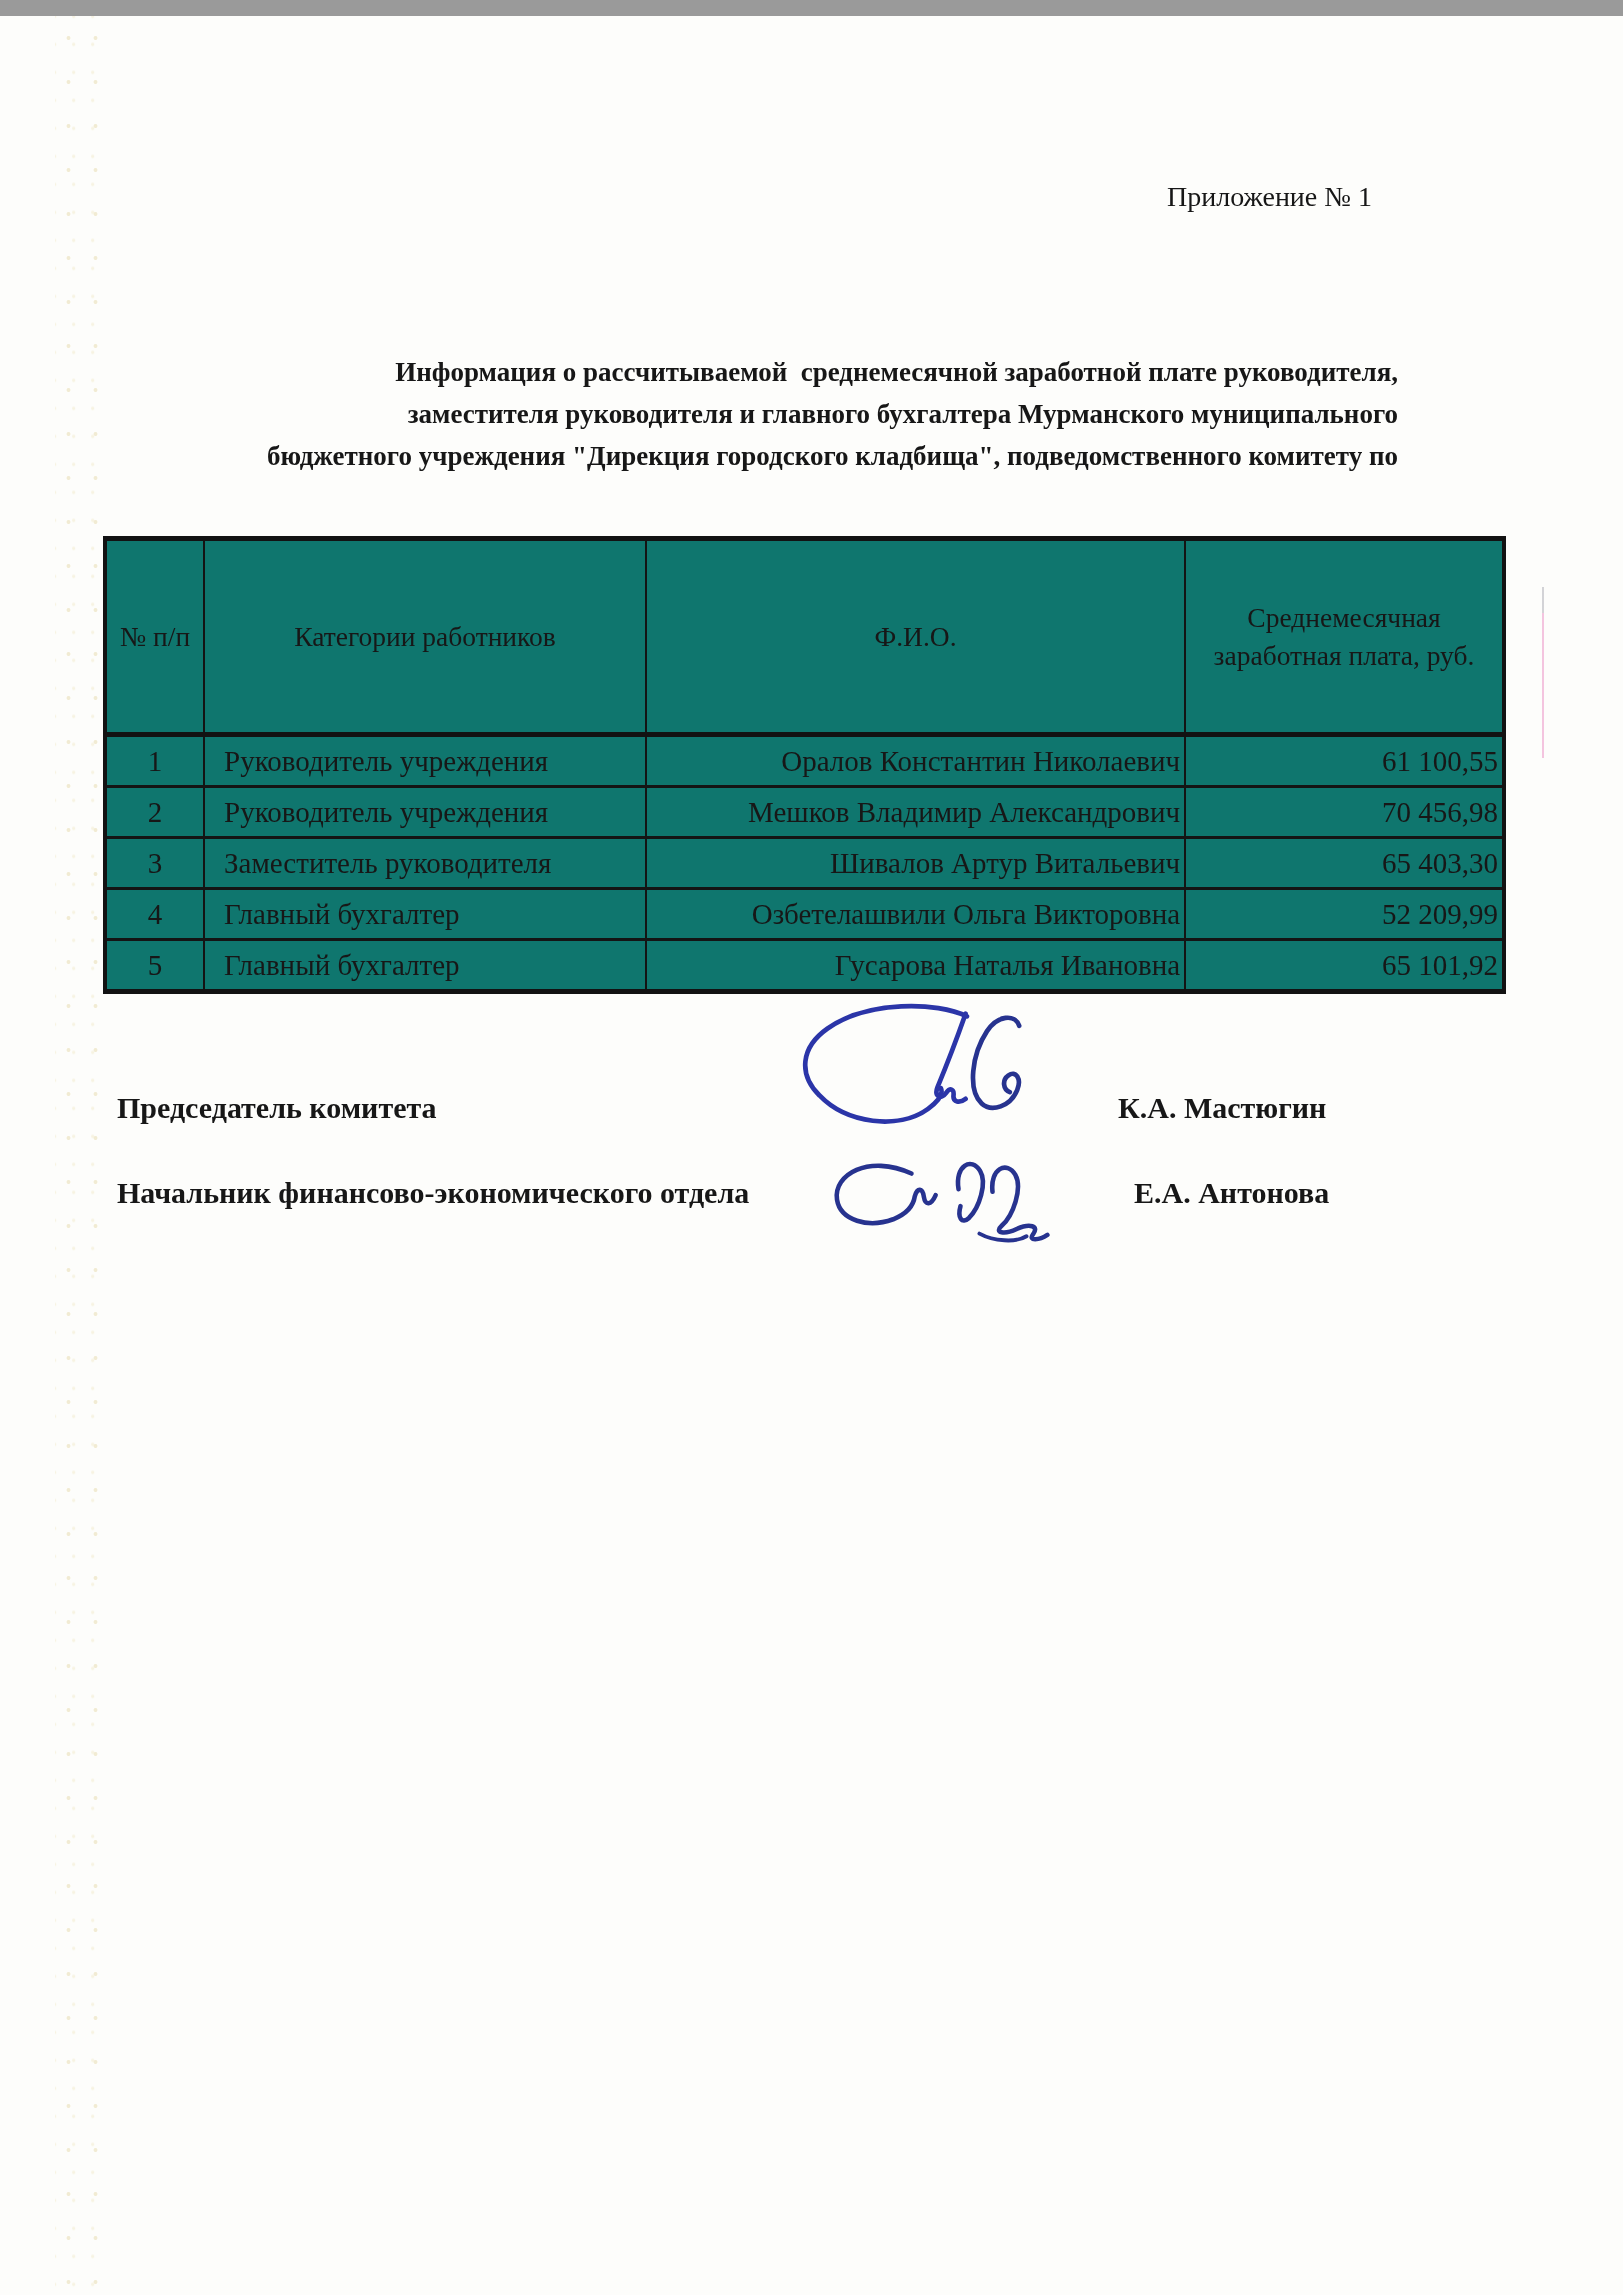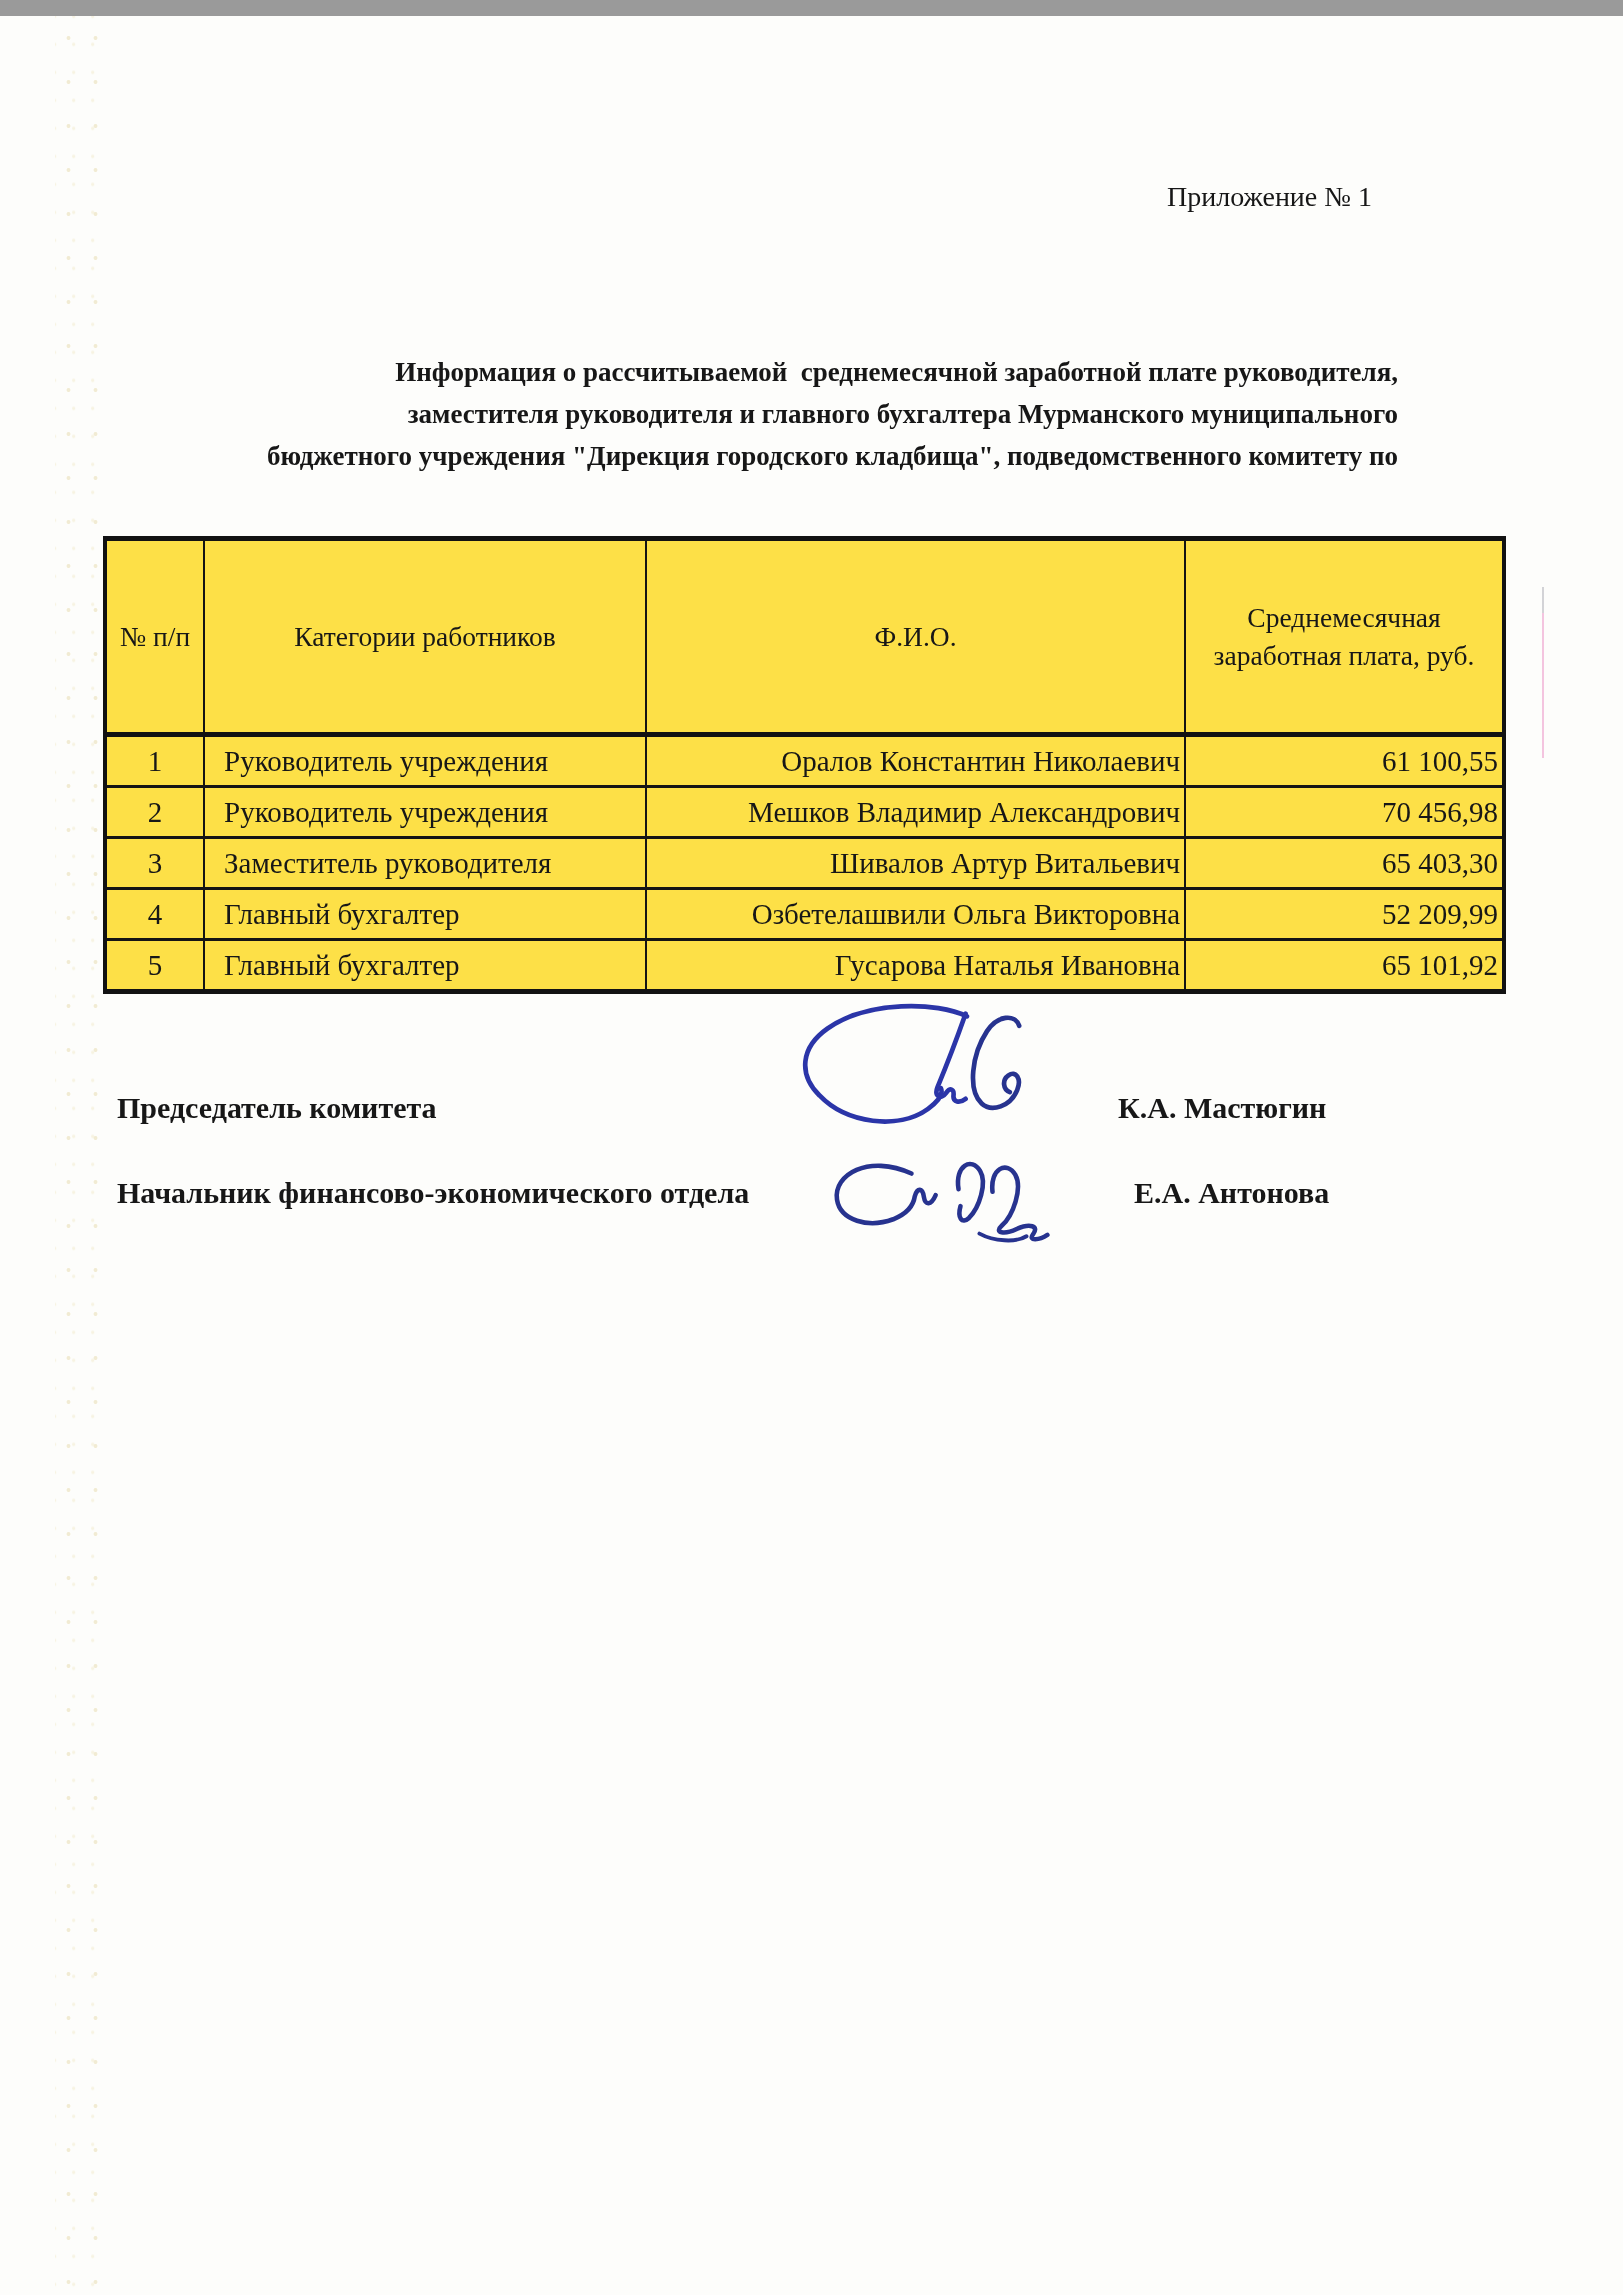--- a/index.html
+++ b/index.html
@@ -28,21 +28,21 @@
   }
   .title{
     position:absolute;left:0;top:335px;width:1398px;
     text-align:right;font-weight:bold;font-size:27px;line-height:42px;
   }
   .title-line{white-space:pre;}
 
   .doc-table{
     position:absolute;left:103px;top:520px;width:1401px;
     border-collapse:collapse;table-layout:fixed;
-    background:#fde047;
+    background:#0f766e;
   }
   .doc-table, .doc-table th, .doc-table td{border:2.6px solid #141414;}
   .doc-table{border-width:5.2px 4.6px 5.2px 4.6px;border-color:#121212;}
   .doc-table th{
     height:191px;
     border-bottom:5.9px solid #121212;
     font-weight:normal;font-size:27.5px;line-height:1.35;
     text-align:center;vertical-align:middle;
     padding:0 7.9px;
   }

